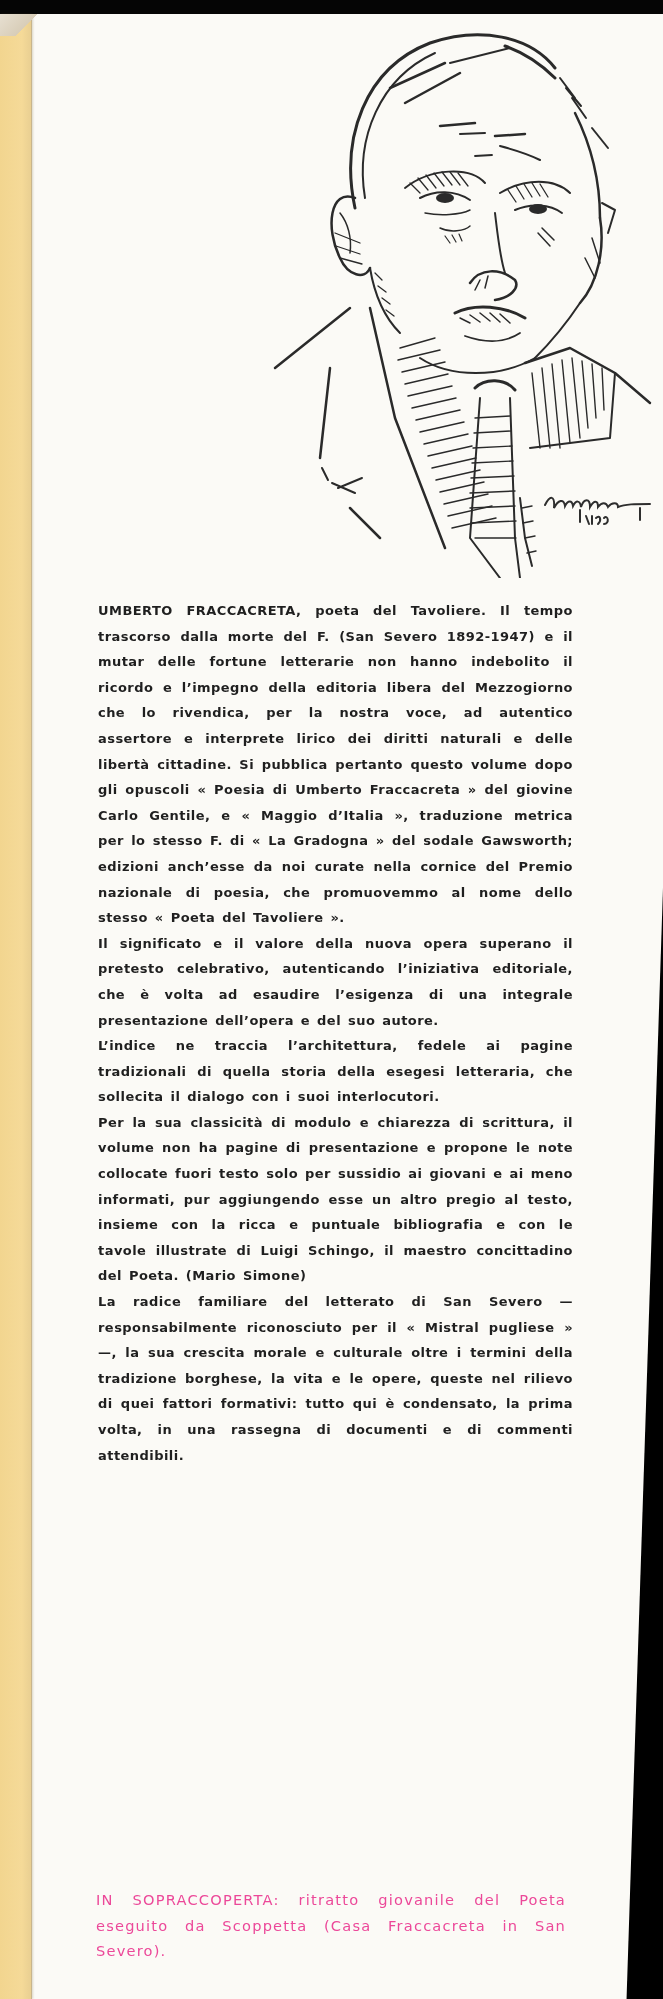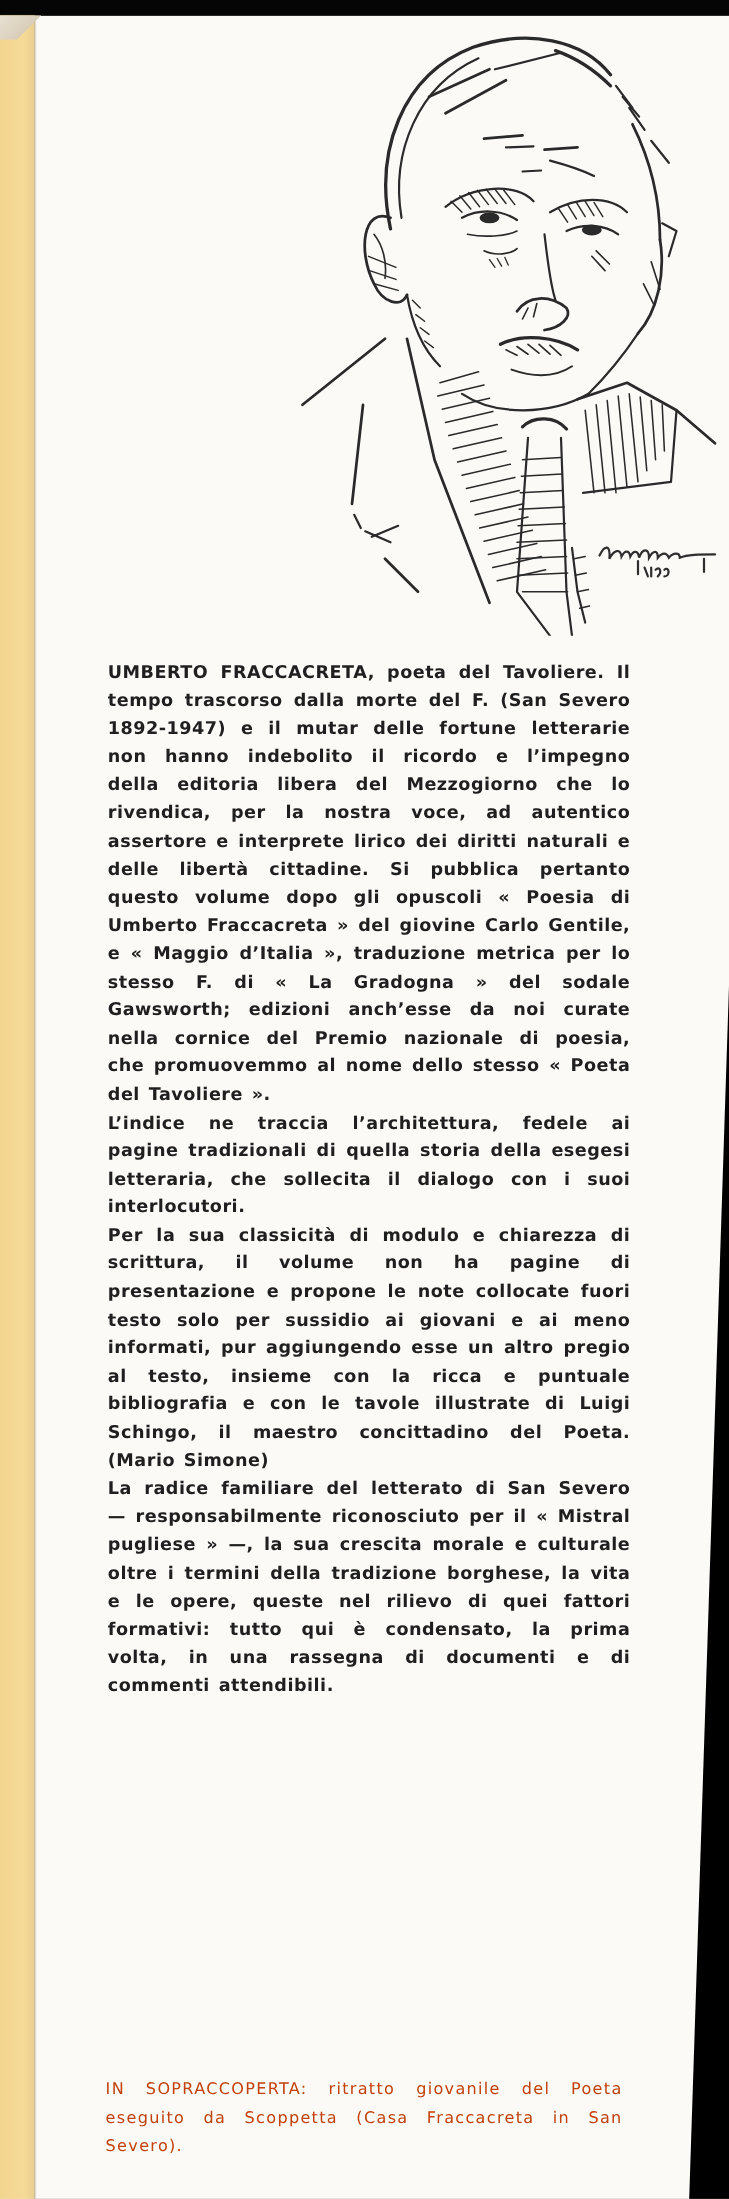--- a/index.html
+++ b/index.html
@@ -51,40 +51,40 @@
       left: 540px; top: 480px;
       width: 120px; height: 60px;
     }
     .body-text {
       position: absolute;
       left: 98px;
       top: 598px;
       width: 475px;
       font-family: "DejaVu Sans", sans-serif;
       font-weight: bold;
-      font-size: 16px;
+      font-size: 13px;
       line-height: 25.6px;
       color: #1f1f1f;
       text-align: justify;
       letter-spacing: 0.45px;
       word-spacing: 2px;
     }
     .body-text p {
       margin: 0;
     }
     .caption {
       position: absolute;
       left: 96px;
       top: 1887px;
       width: 470px;
       font-family: "DejaVu Sans", sans-serif;
       font-weight: normal;
       font-size: 14.6px;
       line-height: 25.5px;
-      color: #c2410c;
+      color: #ec4899;
       text-align: justify;
       letter-spacing: 1.2px;
       word-spacing: 3px;
     }
     .caption p { margin: 0; }
     .bold-name { font-weight: bold; }
   </style>
 </head>
 <body>
 
@@ -174,20 +174,21 @@
   <g fill="none" stroke="#2e2e2e" stroke-linecap="round" stroke-width="2">
     <path d="M5 25 C 10 15, 15 15, 14 28 C 18 20, 24 18, 25 26 C 28 20, 32 20, 33 26 C 36 20, 40 20, 41 27 C 44 18, 50 18, 50 27 C 54 20, 58 20, 58 27 C 62 22, 66 22, 68 27 C 72 22, 78 22, 78 27 C 85 24, 95 24, 110 24"></path>
     <path d="M40 30 L 40 42"></path>
     <path d="M100 28 L 100 40"></path>
     <path d="M46 36 L 49 44 M52 36 L 52 44 M56 38 C 60 34, 62 40, 58 44 M64 38 C 68 34, 70 44, 64 44"></path>
   </g>
 </svg>
 
 <div class="body-text">
   <p><span class="bold-name">UMBERTO FRACCACRETA,</span><span> poeta del Tavoliere. Il tempo trascorso dalla morte del F. (San Severo 1892-1947) e il mutar delle fortune letterarie non hanno indebolito il ricordo e l’impegno della editoria libera del Mezzogiorno che lo rivendica, per la nostra voce, ad autentico assertore e interprete lirico dei diritti naturali e delle libertà cittadine. Si pubblica pertanto questo volume dopo gli opuscoli « Poesia di Umberto Fraccacreta » del giovine Carlo Gentile, e « Maggio d’Italia », traduzione metrica per lo stesso F. di « La Gradogna » del sodale Gawsworth; edizioni anch’esse da noi curate nella cornice del Premio nazionale di poesia, che promuovemmo al nome dello stesso « Poeta del Tavoliere ».</span></p>
+  <p><span>Il significato e il valore della nuova opera superano il pretesto celebrativo, autenticando l’iniziativa editoriale, che è volta ad esaudire l’esigenza di una integrale presentazione dell’opera e del suo autore.</span></p>
   <p><span>L’indice ne traccia l’architettura, fedele ai pagine tradizionali di quella storia della esegesi letteraria, che sollecita il dialogo con i suoi interlocutori.</span></p>
   <p><span>Per la sua classicità di modulo e chiarezza di scrittura, il volume non ha pagine di presentazione e propone le note collocate fuori testo solo per sussidio ai giovani e ai meno informati, pur aggiungendo esse un altro pregio al testo, insieme con la ricca e puntuale bibliografia e con le tavole illustrate di Luigi Schingo, il maestro concittadino del Poeta. (Mario Simone)</span></p>
   <p><span>La radice familiare del letterato di San Severo — responsabilmente riconosciuto per il « Mistral pugliese » —, la sua crescita morale e culturale oltre i termini della tradizione borghese, la vita e le opere, queste nel rilievo di quei fattori formativi: tutto qui è condensato, la prima volta, in una rassegna di documenti e di commenti attendibili.</span></p>
 </div>
 
 <div class="caption">
   <p>IN SOPRACCOPERTA: ritratto giovanile del Poeta eseguito da Scoppetta (Casa Fraccacreta in San Severo).</p>
 </div>
 
 </body></html>

